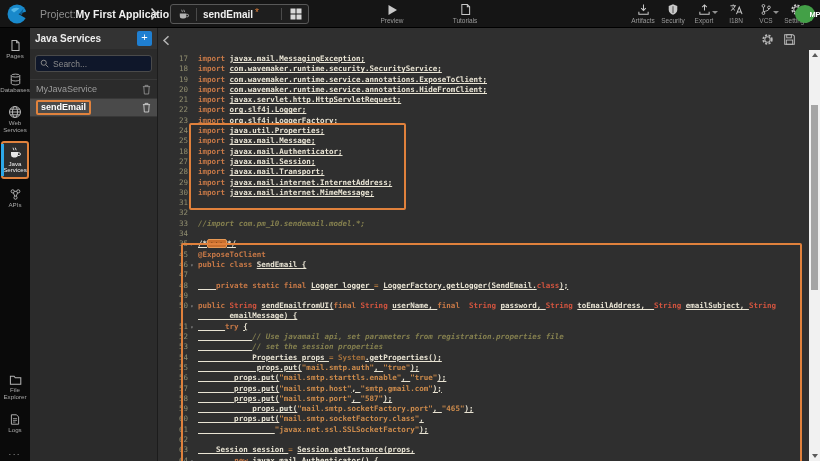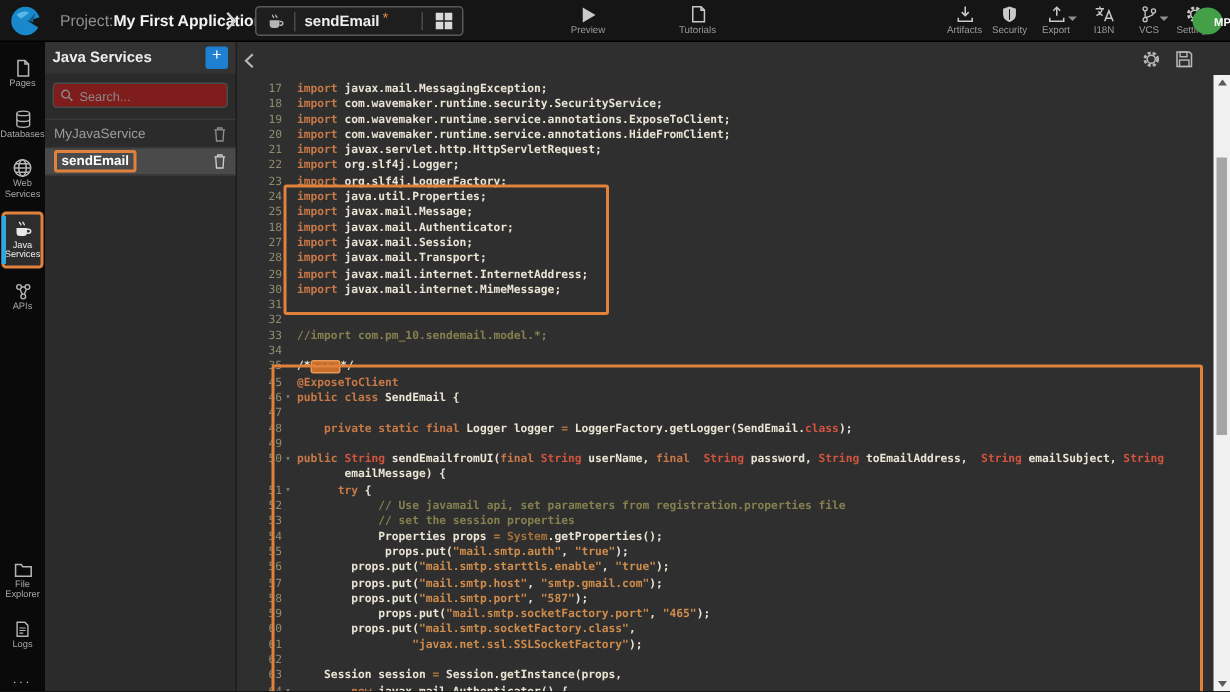--- a/index.html
+++ b/index.html
@@ -34,44 +34,44 @@
   .ib-item.selected { border:2px solid #e0823d; border-radius:3px; background:#2d2d2d; }
   .ib-blue-bar { position:absolute; left:-2px; top:1px; bottom:1px; width:3px; background:#2da8e8; }
   .ib-spacer { flex:1; }
   .ib-dots { color:#cfcfcf; font-size:8px; letter-spacing:2px; margin:6px 0 4px; }
   
   .panel { position:absolute; top:28px; left:30px; width:128px; bottom:0; background:#2b2b2b; border-right:1px solid #1c1c1c; z-index:10; }
   .panel-header { height:21px; display:flex; align-items:center; padding:0 5px; background:#333333; }
   .panel-title { font-size:10px; font-weight:bold; color:#ececec; }
   .plus-btn { margin-left:auto; width:15px; height:15px; background:#1f7fd1; border-radius:2px; color:#fff; font-size:11px; line-height:13px; text-align:center; cursor:pointer; }
   .search-wrap { padding:6px 5px 7px; }
-  .search-box { display:flex; align-items:center; border:1px solid #4a4a4a; border-radius:3px; height:17px; padding:0 4px; background:#7f1d1d; }
+  .search-box { display:flex; align-items:center; border:1px solid #4a4a4a; border-radius:3px; height:17px; padding:0 4px; background:#0f172a; }
   .search-box input { background:transparent; border:none; outline:none; color:#bdbdbd; font-size:8.5px; width:90px; margin-left:4px; font-family:"Liberation Sans",sans-serif; }
   .search-box input::placeholder { color:#8a8a8a; }
   .svc-row { height:19px; display:flex; align-items:center; padding:0 6px; border-top:1px solid #383838; color:#9c9c9c; font-size:9px; cursor:pointer;gap:36px; }
   .svc-row:last-child { border-bottom:1px solid #383838; }
   .svc-row.selected { background:#4a4a4a; color:#fff; }
   .svc-row.selected .svc-label { border:2px solid #e0823d; border-radius:2px; padding:0 3px; font-weight:bold; line-height:11px; }
   .svc-trash { margin-left:auto; display:flex; }
   
   .editor { position:absolute; top:28px; left:158px; right:0; bottom:0; background:#2f2f2f; overflow:hidden; }
   .ed-toolbar { position:absolute; top:0; left:0; right:0; height:24px; display:flex; align-items:center; }
   .collapse-btn { position:absolute; left:4px; top:7px; display:flex; cursor:pointer; }
   .ed-actions { position:absolute; right:24px; top:5px; display:flex; gap:9px; }
   .code-area { position:absolute; top:26px; left:4px; right:14px; bottom:0;
     font-family:"DejaVu Sans Mono","Liberation Mono",monospace; font-size:7.5px; font-weight:bold; line-height:10.3px; }
   .row { display:flex; height:10.3px; white-space:pre; }
   .ln { width:26px; text-align:right; color:#908d6f; flex:0 0 26px; font-weight:normal; }
   .fold { width:8px; flex:0 0 8px; color:#8a8a8a; font-size:5.5px; text-align:center; line-height:10.3px; }
   .txt { white-space:pre; padding-left:2px; }
-  .tk-p { color:#e9e4d4; }
+  .tk-p { color:#e9e4d4;text-decoration:underline; }
   .tk-k { color:#c87947; }
   .tk-t { color:#d2543f;margin-top:28px; }
   .tk-s { color:#cf8c4c; }
-  .tk-c { color:#85804f; }
+  .tk-c { color:#85804f; font-style:italic; }
   .tk-y { color:#a5713c; }
   .tk-f { display:inline-block; background:#c96f2e; border:1px solid #e89a55; border-radius:2px; color:#47260a; font-size:6px; line-height:6.5px; padding:0 2px; vertical-align:1px; letter-spacing:1px; }
   .anno-box { position:absolute; border:2px solid #e0813c; border-radius:2px; pointer-events:none; z-index:5; }
   .anno-imports { left:31px; top:95px; width:217px; height:87px; }
   .anno-class { left:23px; top:215px; width:621px; height:260px; }
   
   .sb { position:absolute; right:0; top:22px; bottom:0; width:11px; background:#f1f1f1; z-index:6; }
   .sb-up, .sb-down { position:absolute; left:0; width:11px; height:10px; display:flex; align-items:center; justify-content:center; cursor:pointer; }
   .sb-up { top:0; } .sb-down { bottom:0; }
   .tri-up { width:0; height:0; border-left:3px solid transparent; border-right:3px solid transparent; border-bottom:4px solid #5a5a5a; }

